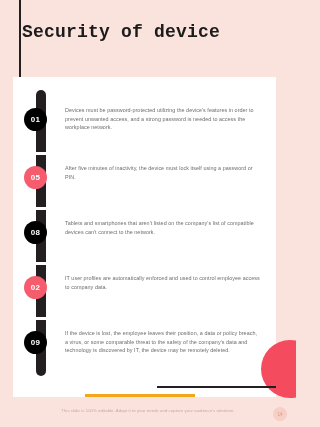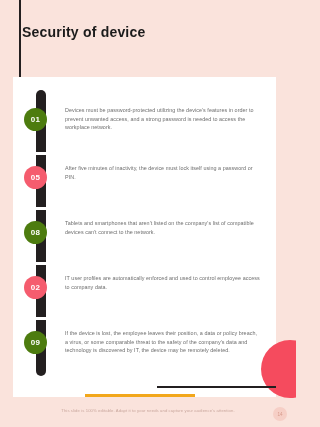--- a/index.html
+++ b/index.html
@@ -28,23 +28,23 @@
     top: 0;
     width: 2px;
     height: 79px;
     background: #231F20;
   }
   .title {
     position: absolute;
     left: 22px;
     top: 23px;
     width: 250px;
-    font-family: Liberation Sans, sans-serif;
+    font-family: Liberation Mono, monospace;
     font-weight: bold;
-    font-size: 14px;
+    font-size: 18px;
     line-height: 19px;
     letter-spacing: 0.2px;
     color: #1B1B1B;
   }
   .title .line { display: block; white-space: pre; }
 
   
   .card {
     position: absolute;
     left: 13px;
@@ -96,21 +96,21 @@
     height: 23px;
     border-radius: 50%;
     display: flex;
     align-items: center;
     justify-content: center;
     font-size: 8px;
     font-weight: bold;
     color: #FFFFFF;
     letter-spacing: 0.2px;
   }
-  .badge.orange { background: #4d7c0f; }
+  .badge.orange { background: #000000; }
   .badge.pink   { background: #F55C6E; }
 
   .item-text {
     position: absolute;
     left: 41px;
     top: -2px;
     width: 196px;
     font-size: 5.4px;
     line-height: 8.6px;
     color: #6E6E6E;

